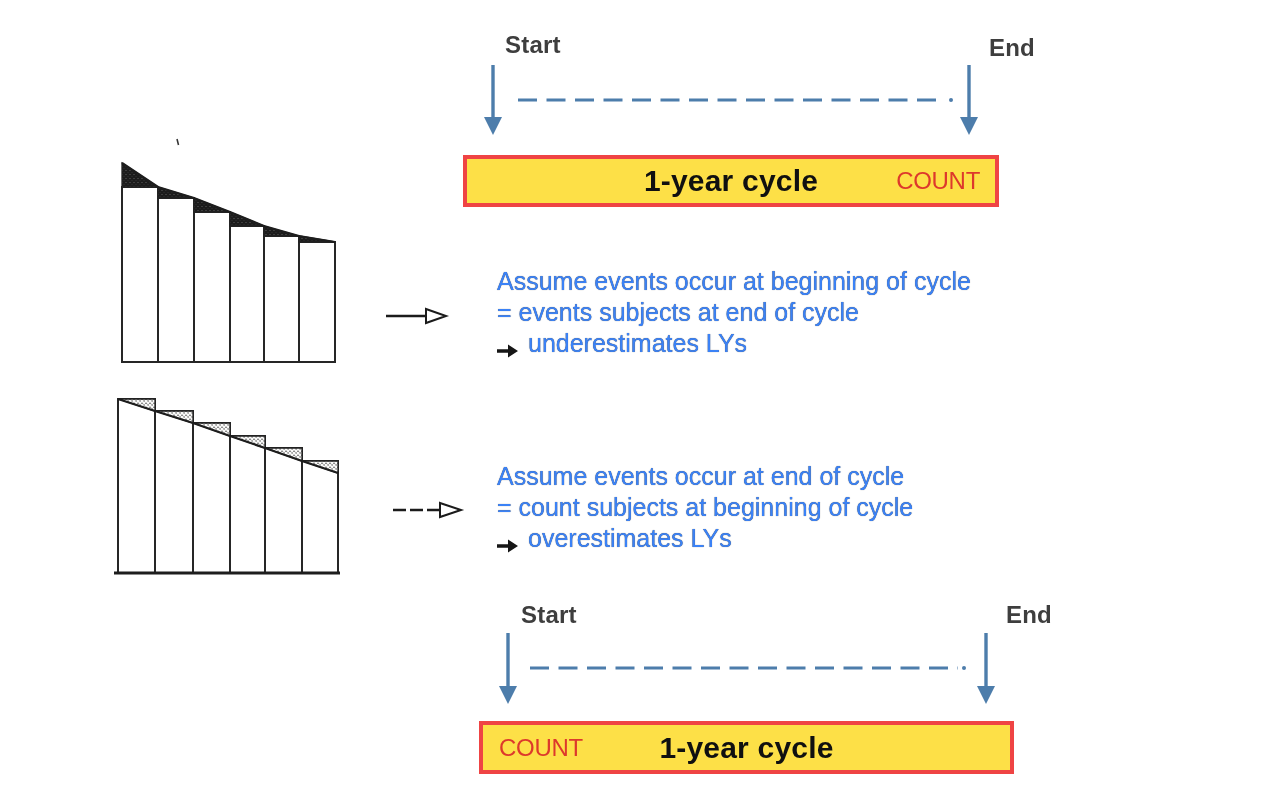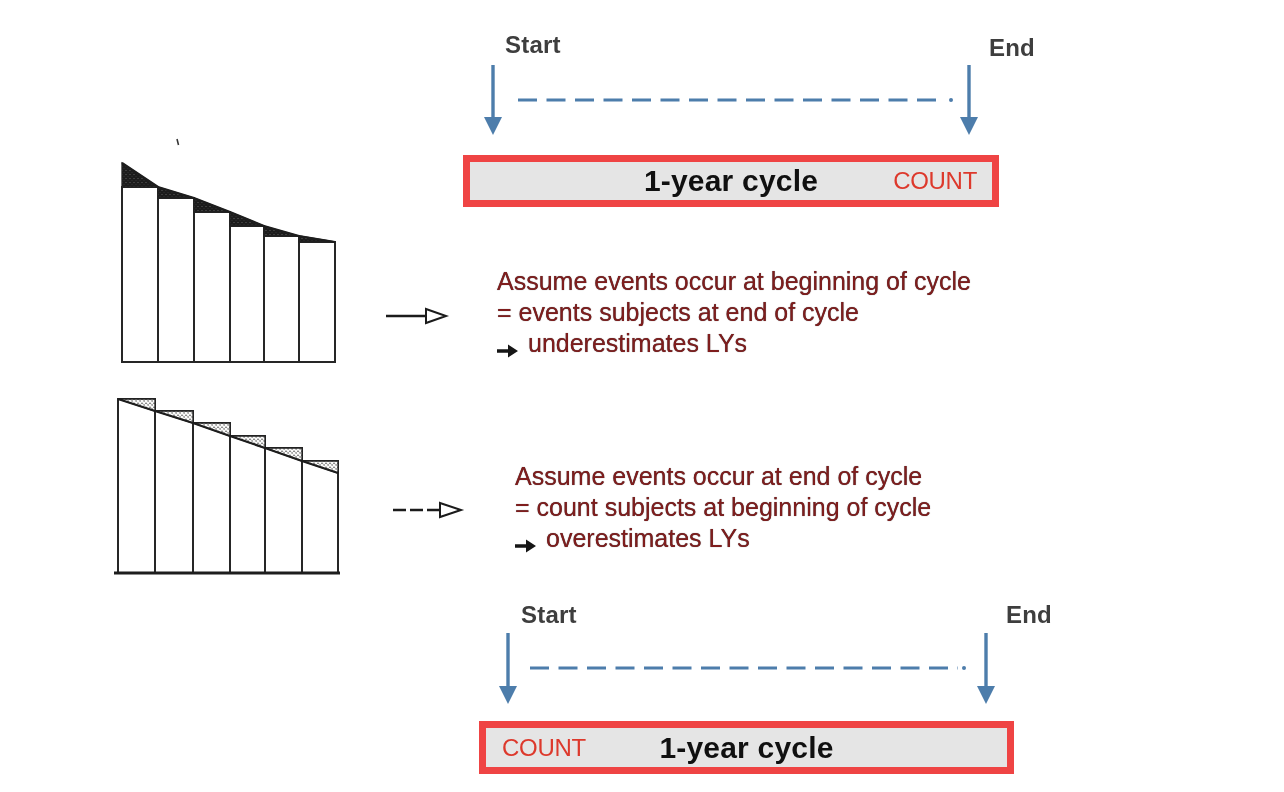--- a/index.html
+++ b/index.html
@@ -6,26 +6,26 @@
   #canvas{position:relative;width:1284px;height:792px;background:#ffffff;overflow:hidden;
           font-family:"Liberation Sans",sans-serif;}
   .abs{position:absolute;}
   .tl-label{position:absolute;font-weight:bold;font-size:24px;color:#3e3e3e;letter-spacing:.2px;
             font-family:"Liberation Sans",sans-serif;margin-left:44px;}
   .bl{stroke:#4d7dab;stroke-width:3.4;fill:none;}
   .dashline{stroke:#4d7dab;stroke-width:3.1;fill:none;stroke-dasharray:19 9.5;}
   .bf{fill:#4d7dab;stroke:none;}
   .kl{stroke:#1b1b1b;stroke-width:2.3;}
   .kf{fill:#ffffff;stroke:#1b1b1b;stroke-width:2;}
-  .cycle-box{position:absolute;background:#e5e5e5;border:7px solid #ef4444;box-sizing:border-box;
+  .cycle-box{position:absolute;background:#fde047;border:4px solid #ef4444;box-sizing:border-box;
              display:flex;align-items:center;justify-content:center;}
   .cycle-label{font-weight:700;font-size:30px;color:#101010;letter-spacing:.2px;}
   .count-label{position:absolute;top:50%;transform:translateY(-50%);font-weight:400;font-size:24px;
                color:#dd392c;letter-spacing:-.3px;}
-  .note{position:absolute;font-size:25px;color:#7f1d1d;line-height:31px;white-space:nowrap;
+  .note{position:absolute;font-size:25px;color:#3b82f6;line-height:31px;white-space:nowrap;
         text-shadow:0 0 .7px rgba(15,15,15,.85);}
   .note-line{height:31px;}
   .arrow-line{display:flex;align-items:flex-end;gap:9px;}
   .heavy-arrow-icon{display:inline-flex;}
   .heavy-arrow-icon svg path{fill:#161616;}
 </style>
 </head>
 <body>
 
 <div id="canvas">
@@ -114,21 +114,21 @@
     <div class="note-line arrow-line">
       <span class="heavy-arrow-icon">
         <svg width="22" height="16" viewBox="0 0 22 16">
             <path d="M0,6.2 L11,6.2 L11,1.5 L21,8 L11,14.5 L11,9.8 L0,9.8 Z"></path>
           </svg>
       </span>
       <span>underestimates LYs</span>
     </div>
   </div>
 
-  <div class="note" style="left:515px;top:461px">
+  <div class="note" style="left:497px;top:461px">
     <div class="note-line">Assume events occur at end of cycle</div>
     <div class="note-line">= count subjects at beginning of cycle</div>
     <div class="note-line arrow-line">
       <span class="heavy-arrow-icon">
         <svg width="22" height="16" viewBox="0 0 22 16">
             <path d="M0,6.2 L11,6.2 L11,1.5 L21,8 L11,14.5 L11,9.8 L0,9.8 Z"></path>
           </svg>
       </span>
       <span>overestimates LYs</span>
     </div>

